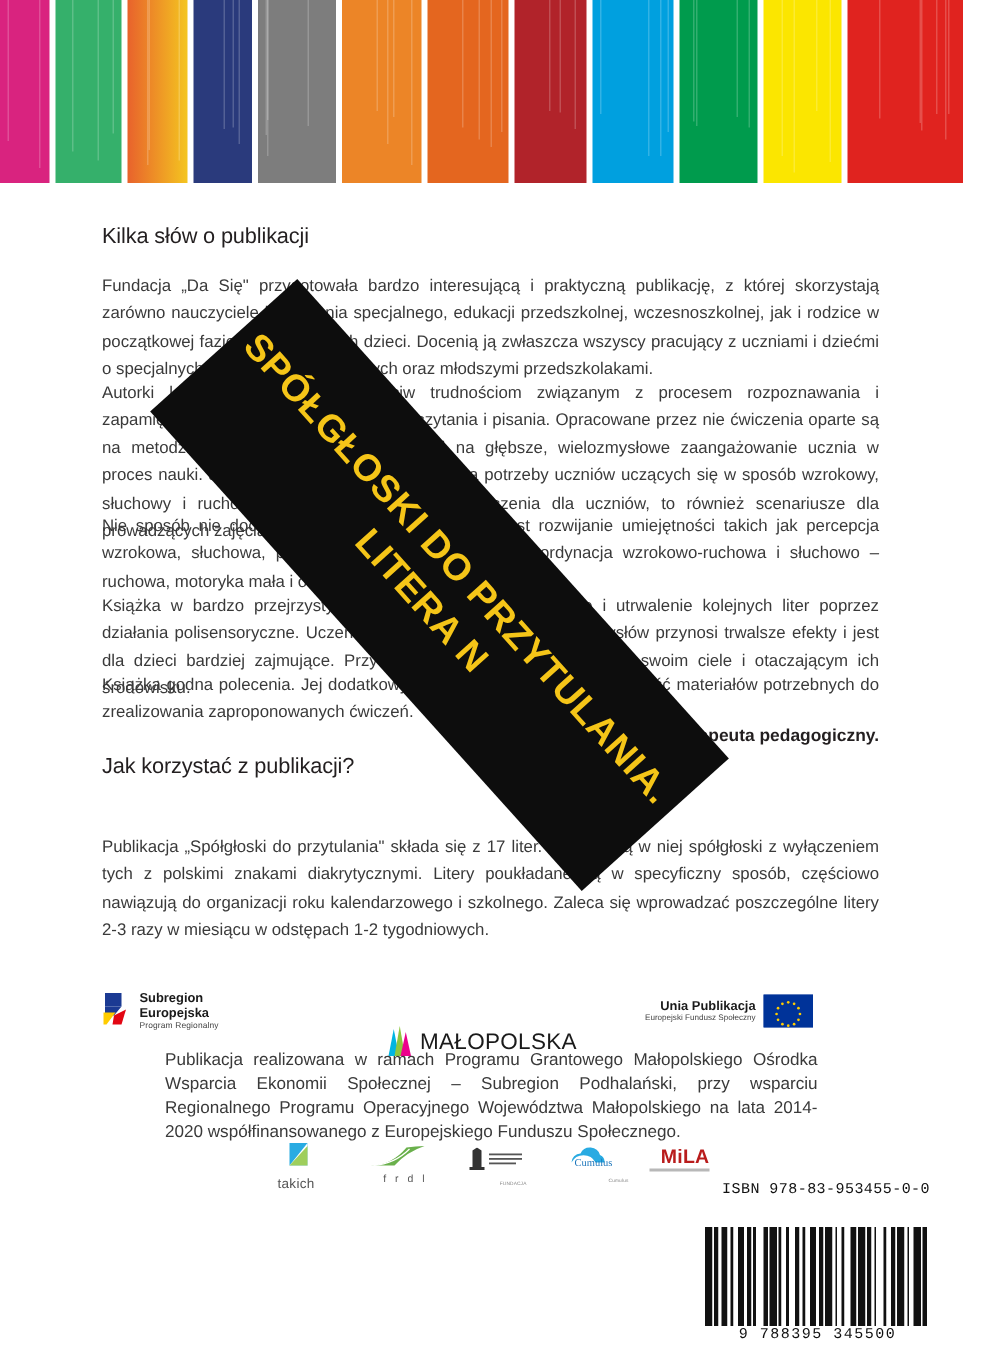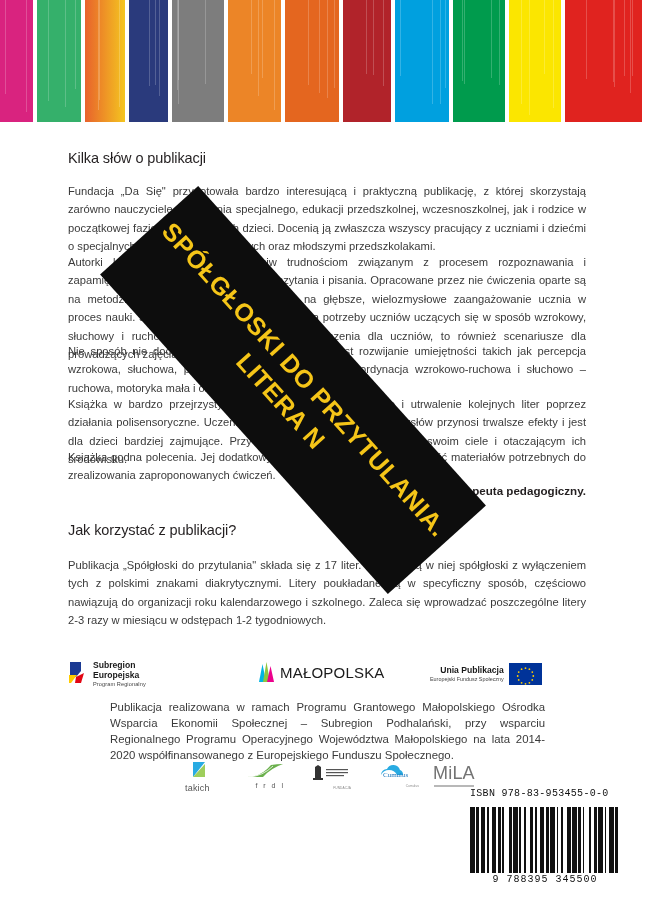--- a/index.html
+++ b/index.html
@@ -201,22 +201,22 @@
     position: absolute;
     left: 470px;
     top: 788px;
     width: 150px;
   }
   #isbn-text {
     font-family: "Liberation Mono", "DejaVu Sans Mono", monospace;
     font-size: 10px;
     letter-spacing: 0.3px;
     color: #111;
-    text-align: left;
-    margin-bottom: 8px;
+    text-align: right;
+    margin-bottom: 19px;
   }
   #barcode-bars {
     height: 66px;
     display: flex;
     align-items: flex-start;
     justify-content: center;
     background: #fff;
   }
   #barcode-digits {
     font-family: "Liberation Mono", "DejaVu Sans Mono", monospace;
@@ -321,21 +321,21 @@
   <div class="para" style="top:253px;">Autorki książki wychodzą na przeciw trudnościom związanym z procesem rozpoznawania i zapamiętywania znaków graficznych liter, czytania i pisania. Opracowane przez nie ćwiczenia oparte są na metodzie polisensorycznej, pozwalającej na głębsze, wielozmysłowe zaangażowanie ucznia w proces nauki. Jest to podejście odpowiadające na potrzeby uczniów uczących się w sposób wzrokowy, słuchowy i ruchowy. Publikacja to nie tylko ćwiczenia dla uczniów, to również scenariusze dla prowadzących zajęcia, krok po kroku podczas nauki.</div>
 
   <div class="para" style="top:342px;">Nie sposób nie docenić dodatkowej wartości, jaką jest rozwijanie umiejętności takich jak percepcja wzrokowa, słuchowa, pamięć wzrokowa i słuchowa, koordynacja wzrokowo-ruchowa i słuchowo – ruchowa, motoryka mała i orientacja przestrzenna.</div>
 
   <div class="para" style="top:395px;">Książka w bardzo przejrzysty sposób wprowadza poznawanie i utrwalenie kolejnych liter poprzez działania polisensoryczne. Uczenie się z wykorzystaniem wielu zmysłów przynosi trwalsze efekty i jest dla dzieci bardziej zajmujące. Przy okazji dzieci uczą się o sobie, swoim ciele i otaczającym ich środowisku.</div>
 
   <div class="para" style="top:448px;">Książka godna polecenia. Jej dodatkowym atutem jest dostępność i taniość materiałów potrzebnych do zrealizowania zaproponowanych ćwiczeń.</div>
 
   <div class="signature" style="top:484px;">Anna Radwańska – terapeuta pedagogiczny.</div>
 
-  <div class="section-heading" style="top:522px;">Jak korzystać z publikacji?</div>
+  <div class="section-heading" style="top:503px;">Jak korzystać z publikacji?</div>
 
   <div class="para" style="top:556px;">Publikacja „Spółgłoski do przytulania" składa się z 17 liter. Zawarte są w niej spółgłoski z wyłączeniem tych z polskimi znakami diakrytycznymi. Litery poukładane są w specyficzny sposób, częściowo nawiązują do organizacji roku kalendarzowego i szkolnego. Zaleca się wprowadzać poszczególne litery 2-3 razy w miesiącu w odstępach 1-2 tygodniowych.</div>
 
   <div id="sticker">
     <div class="slab">
       <div class="slab-text">
         <div class="line1">SPÓŁGŁOSKI DO PRZYTULANIA.</div>
         <div class="line2">LITERA N</div>
       </div>
     </div>
@@ -352,21 +352,21 @@
           <path d="M8 16 L16 12 L13 22 L7 22 Z" fill="#e30613"></path>
         </svg>
       </div>
       <div class="fe-text">
         <div class="l1">Subregion</div>
         <div class="l2">Europejska</div>
         <div class="l3">Program Regionalny</div>
       </div>
     </div>
 
-    <div class="logo-block" style="left:190px; top:6px;">
+    <div class="logo-block" style="left:190px; top:28px;">
       <div class="mp-mark">
         <svg width="17" height="22" viewBox="0 0 17 22">
           <path d="M1 21 L4.5 3 L8 21 Z" fill="#00b5e2"></path>
           <path d="M5 21 L8.5 1 L12 21 Z" fill="#8dc63f"></path>
           <path d="M9 21 L12.5 5 L16 21 Z" fill="#ec008c"></path>
         </svg>
       </div>
       <div class="mp-word">MAŁOPOLSKA</div>
     </div>
 
@@ -433,21 +433,21 @@
 
     <div class="small-logo" style="left:188px; top:2px;">
       <svg width="46" height="16" viewBox="0 0 46 16">
         <path d="M8 11 a6 6 0 0 1 6 -6 a7 7 0 0 1 13 1 a5 5 0 0 1 3 5 h-6 a9 9 0 0 0 -16 0 z" fill="#29abe2"></path>
         <text x="10" y="13" font-size="7" fill="#1b75bb" font-family="Liberation Serif, serif">Cumulus</text>
       </svg>
       <div class="sl-sub">Cumulus</div>
     </div>
 
     <div class="small-logo" style="left:248px; top:1px;">
-      <div class="sl-name" style="font-size:18px;font-weight:normal;color:#737373;">MiLA</div>
+      <div class="sl-name" style="font-size:13px;font-weight:bold;color:#b91c1c;">MiLA</div>
       <div style="width:40px;height:2px;background:#b8b8b8;margin:1px auto 0;"></div>
     </div>
 
   </div>
 
   <div id="barcode-area">
     <div id="isbn-text">ISBN 978-83-953455-0-0</div>
     <div id="barcode-bars">
         <div style="width: 4.65px; height: 100%; background: rgb(17, 17, 17);"></div>
         <div style="width: 1.55px; height: 100%; background: rgb(255, 255, 255);"></div>

